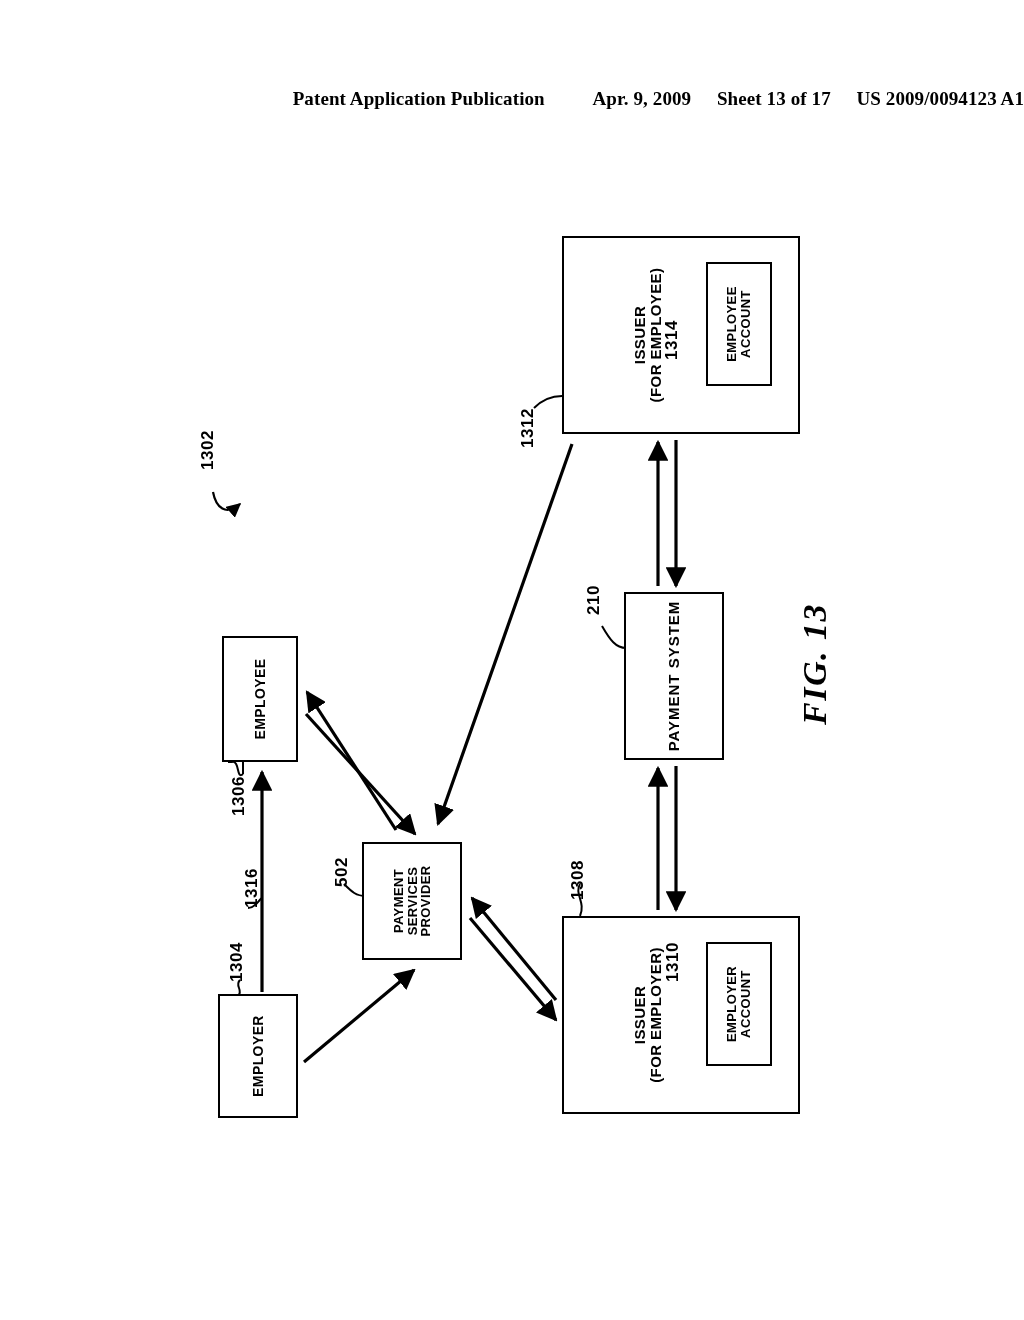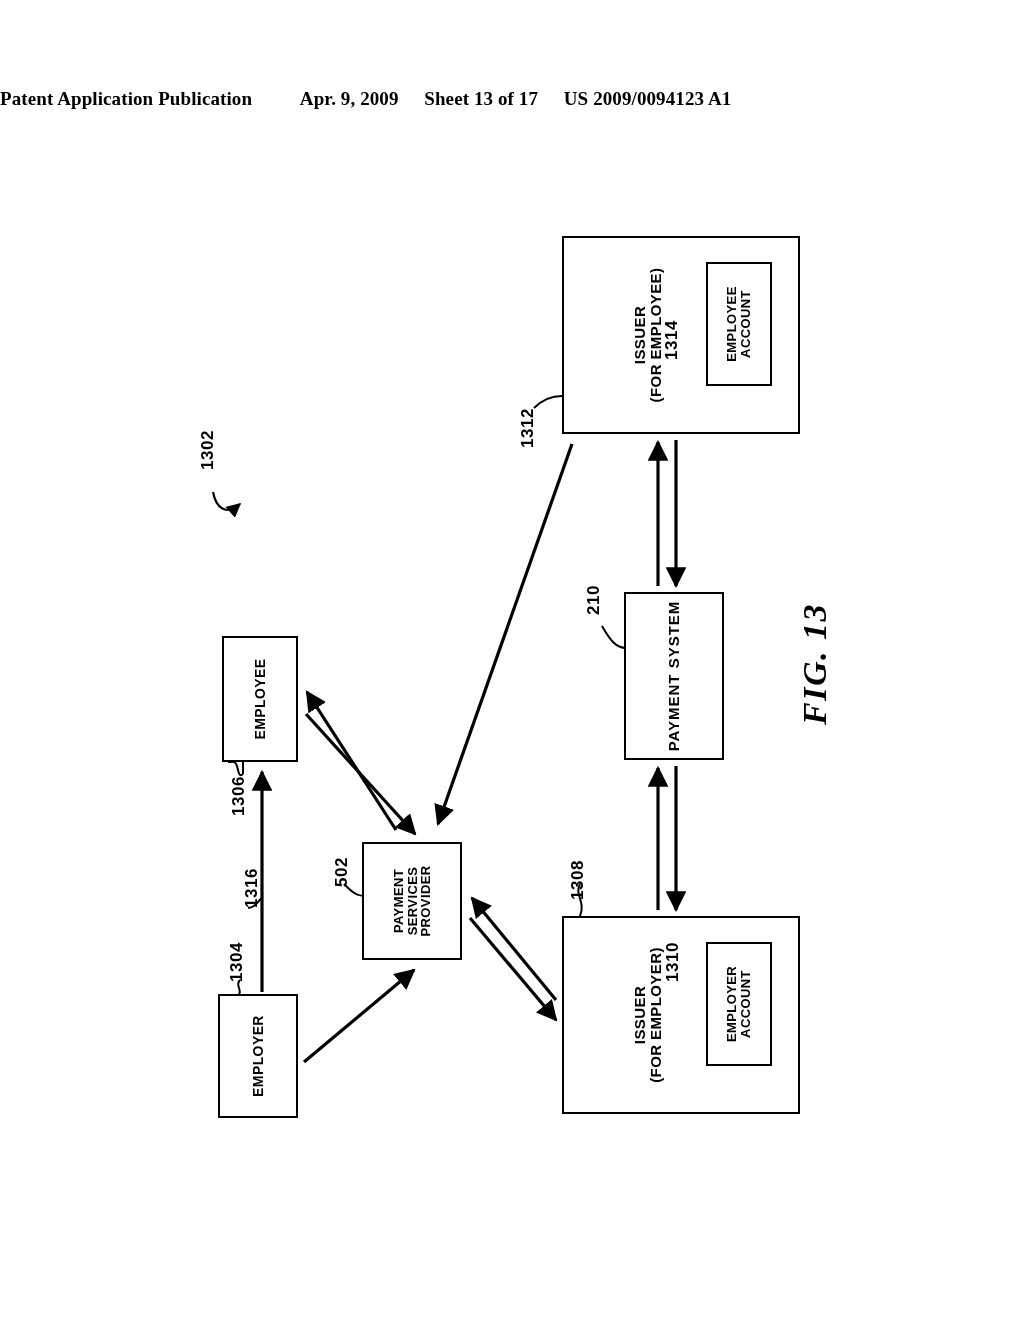--- a/index.html
+++ b/index.html
@@ -15,21 +15,21 @@
     color: #000000;
     overflow: hidden;
   }
 
   
   #page-header {
     position: absolute;
     top: 88px;
     left: 0;
     width: 1024px;
-    text-align: left;
+    text-align: right;
     font-family: "Liberation Serif", serif;
     font-weight: bold;
     font-size: 19px;
     letter-spacing: 0.1px;
     white-space: nowrap;
   }
   #page-header .hdr-seg { display: inline-block; }
   .gap-wide { display: inline-block; width: 38px; }
   .gap-mid  { display: inline-block; width: 16px; }
 

